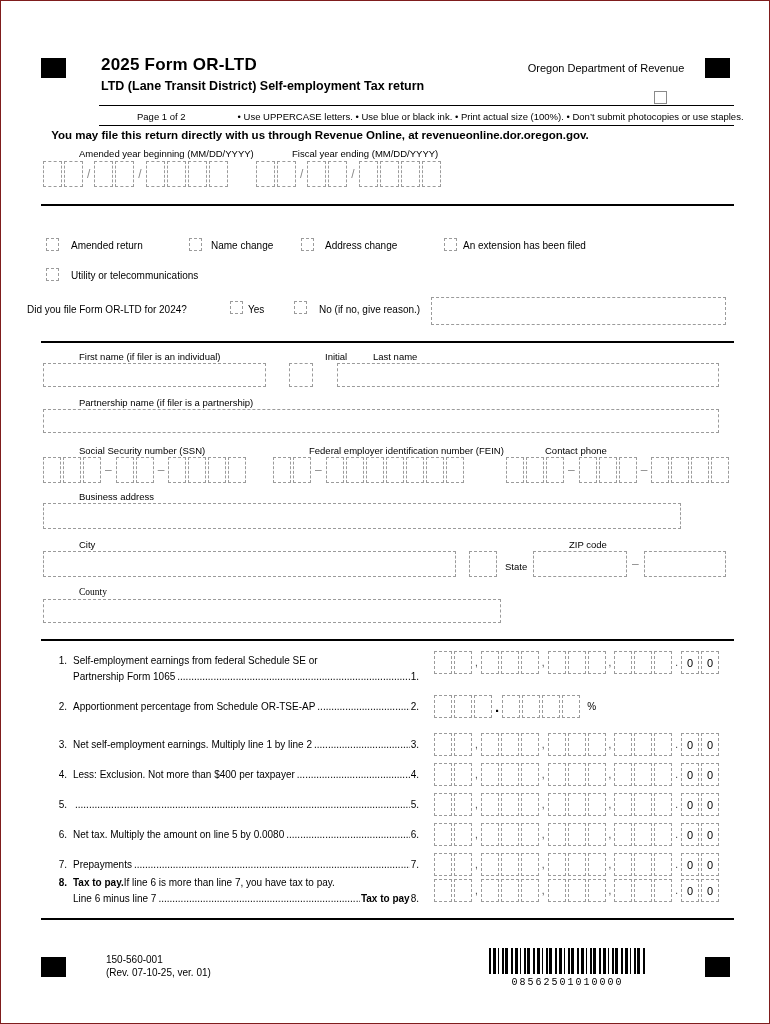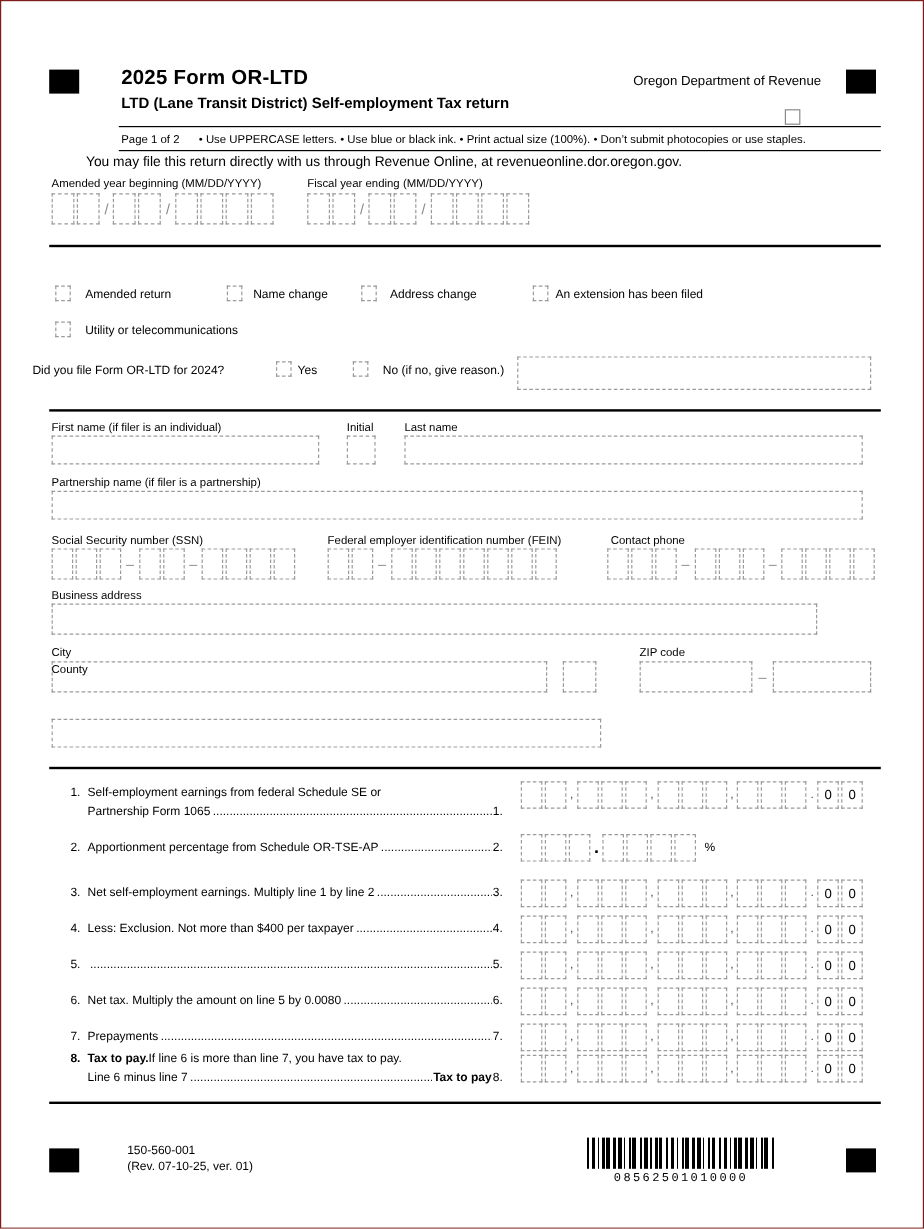--- a/index.html
+++ b/index.html
@@ -7,25 +7,25 @@
   body {
     width:770px; height:1024px; position:relative;
     font-family:"Liberation Sans", sans-serif; color:#000;
   }
   .page { position:absolute; inset:0; background:#fff; border:1px solid #7f1d1d; overflow:hidden; }
   .abs { position:absolute; }
   .mark { width:25px; height:20px; background:#000; }
   .h1 { font-size:17px; font-weight:bold; letter-spacing:.2px; }
   .h2 { font-size:12.5px; font-weight:bold; }
   .agency { font-size:11px; text-align:right; }
-  .small { font-size:9.5px; }
+  .small { font-size:9.5px;margin-left:36px; }
   .body { font-size:10px; }
   .bold { font-weight:bold; }
   .rule { background:#000; }
-  .efile { font-size:11.5px; font-weight:normal; text-align:center; width:638px; }
+  .efile { font-size:11.5px; font-weight:bold; text-align:center; width:638px; }
   .sechead { font-size:10.5px; font-weight:bold; }
   .cb { width:13px; height:13px; border:1px dashed #9b9b9b; background:#fff; display:block; }
   .field { border:1px dashed #9b9b9b; background:#fff; }
   .grp { display:flex; align-items:center; gap:4px; }
   .bg { display:flex; gap:2px; }
   .bx { border:1px dashed #9b9b9b; background:#fff; display:flex; align-items:center; justify-content:center; font-size:11px; }
   .dates .bx { width:19px; height:26px; }
   .ids .bx { width:18px; height:26px; }
   .amt { display:flex; align-items:center; gap:3px; left:433px; }
   .amt .bx { width:18px; height:23px; }
@@ -209,21 +209,21 @@
 
   <div class="abs small" style="left:42px; top:538px;">City</div>
   <div class="abs small" style="left:468px; top:560px;">State</div>
   <div class="abs small" style="left:532px; top:538px;">ZIP code</div>
   <div class="abs field" style="left:42px; top:550px; width:413px; height:26px;"></div>
   <div class="abs field" style="left:468px; top:550px; width:28px; height:26px;"></div>
   <div class="abs field" style="left:532px; top:550px; width:94px; height:26px;"></div>
   <div class="abs dashsep" style="left:631px; top:556px;">–</div>
   <div class="abs field" style="left:643px; top:550px; width:82px; height:26px;"></div>
 
-  <div class="abs small" style="left:42px; top:552px;">County</div>
+  <div class="abs small" style="left:42px; top:586px;font-family:Liberation Serif, serif;">County</div>
   <div class="abs field" style="left:42px; top:598px; width:458px; height:24px;"></div>
 
   <div class="abs rule" style="left:40px; top:638px; width:693px; height:2px;"></div>
 
   <div class="abs liner" style="left:50px; top:654px;">
     <span class="lno">1.</span>
     <span class="ltext">Self-employment earnings from federal Schedule SE or</span>
   </div>
   <div class="abs liner" style="left:50px; top:670px;">
     <span class="lno"></span>

